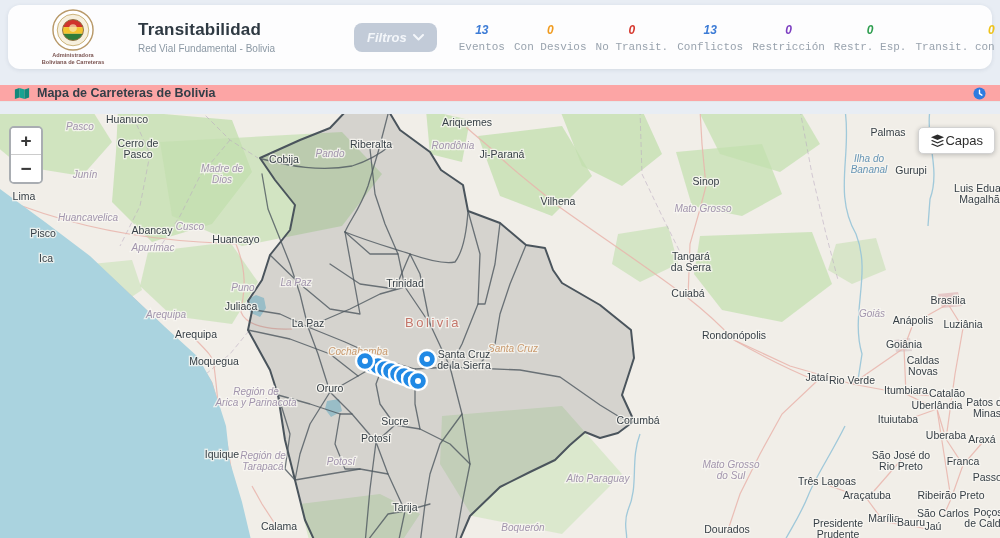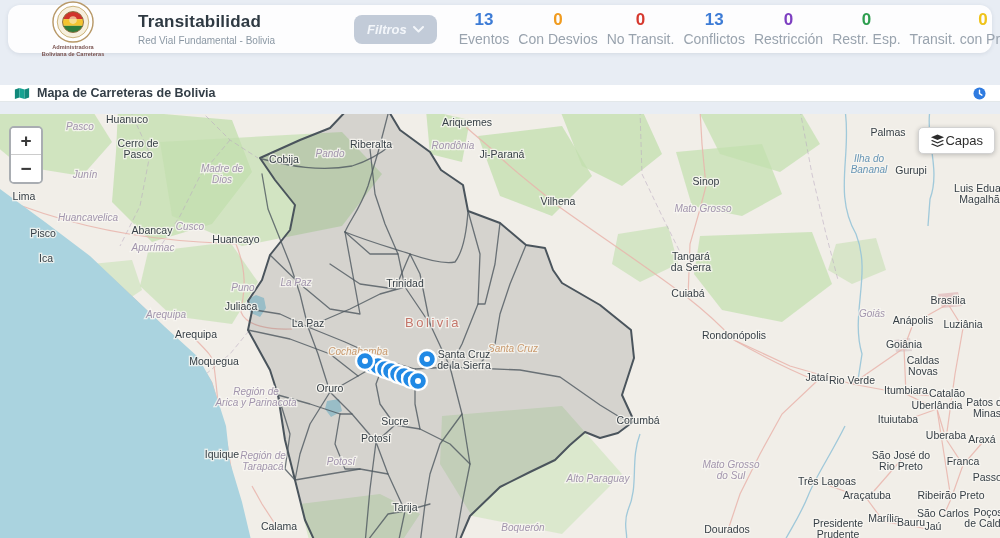--- a/index.html
+++ b/index.html
@@ -3,50 +3,50 @@
 <meta charset="utf-8">
 <style>
   html,body{margin:0;padding:0;}
   body{
     width:1000px;height:538px;overflow:hidden;position:relative;
     background:#e8edf4;font-family:"Liberation Sans",sans-serif;
     -webkit-font-smoothing:antialiased;
   }
   
   .header-card{
-    position:absolute;left:8px;right:8px;top:5px;height:48px;
+    position:absolute;left:8px;right:8px;top:5px;height:64px;
     background:#fdfdfe;border-radius:12px;
     box-shadow:0 1px 4px rgba(30,50,80,.10);
     display:flex;align-items:center;padding:0 12px;box-sizing:border-box;
   }
   .logo-block{width:106px;text-align:center;flex:0 0 auto;}
   .logo-block svg{display:block;margin:0 auto;}
   .org-name{font-size:5.6px;line-height:6.5px;color:#7a5350;font-weight:bold;margin-top:1px;}
   .v-div{width:1px;height:44px;background:#e7ebf0;margin:0 10px 0 2px;}
   .titles{width:188px;flex:0 0 auto;}
   .page-title{font-size:17px;font-weight:bold;color:#2e3942;letter-spacing:.2px;}
   .page-subtitle{font-size:10px;color:#8b98a4;margin-top:3px;}
   .filters-btn{
     margin-left:28px;flex:0 0 auto;display:flex;align-items:center;gap:6px;
     background:#c2cbd8;color:#f3f6fa;border:none;border-radius:8px;
     padding:7px 13px;font-size:13px;font-weight:bold;cursor:pointer;
     font-family:"Liberation Sans",sans-serif;
     font-style:italic;
   }
   .stats-row{display:flex;align-items:flex-start;gap:9px;margin-left:22px;}
   .stat{text-align:center;min-width:36px;}
-  .stat-value{font-size:17px;font-weight:bold;line-height:18px;}
-  .stat-label{font-size:14px;color:#99a3ae;margin-top:2px;white-space:nowrap;}
+  .stat-value{font-size:12px;font-weight:bold;line-height:18px;font-style:italic;}
+  .stat-label{font-size:11px;color:#99a3ae;margin-top:2px;white-space:nowrap;font-family:Liberation Mono, monospace;}
   .theme-cluster{margin-left:auto;display:flex;align-items:center;gap:7px;padding-right:2px;}
   .toggle{position:relative;width:44px;height:20px;background:#e6e9ed;border-radius:10px;cursor:pointer;flex:0 0 auto;}
   .toggle-knob{position:absolute;top:-3px;right:-2px;width:26px;height:26px;border-radius:50%;
     background:#f6b711;box-shadow:0 1px 2px rgba(0,0,0,.15);}
   
   .subheader{
-    position:absolute;left:0;right:0;top:85px;height:17px;background:#ffffff;
+    position:absolute;left:0;right:0;top:85px;height:17px;background:#fca5a5;
     border-bottom:1px solid #e3e8ea;display:flex;align-items:center;
     padding:0 14px;box-sizing:border-box;justify-content:center;
   }
   .subheader-title{display:flex;align-items:center;gap:7px;font-size:12.5px;color:#333e47;font-weight:bold;}
   .update-info{margin-left:auto;display:flex;align-items:center;gap:6px;font-size:11.5px;color:#4a5560;}
   
   .map-wrap{position:absolute;left:0;top:114px;width:1000px;height:475px;background:#f1eee8;}
   .map-wrap svg.mapcanvas{position:absolute;left:0;top:0;}
   text.lbl{paint-order:stroke;stroke:rgba(248,246,241,.82);stroke-width:2.6px;}
   text.city{font-size:10.5px;fill:#363f46;font-family:"Liberation Sans",sans-serif;}

